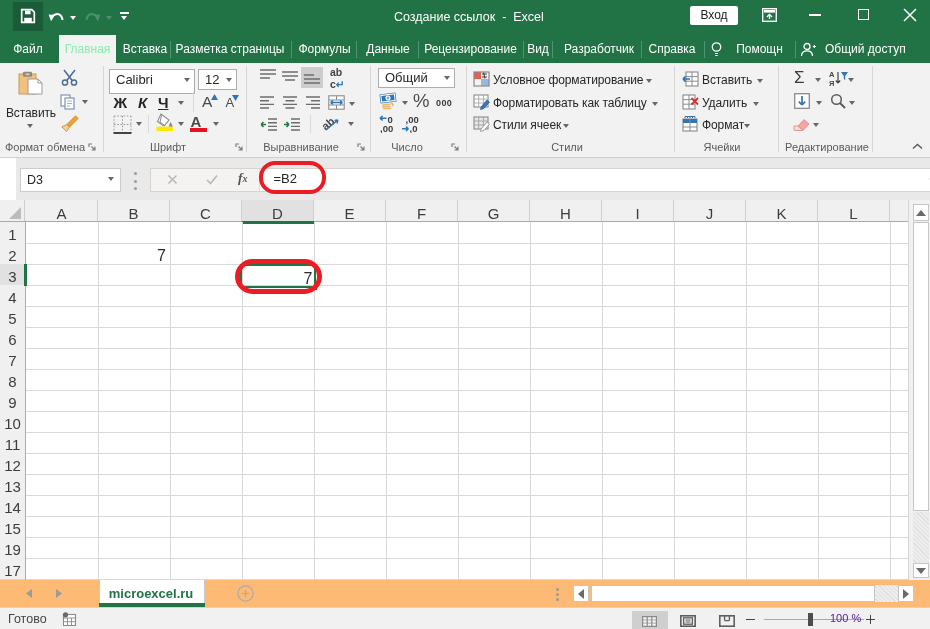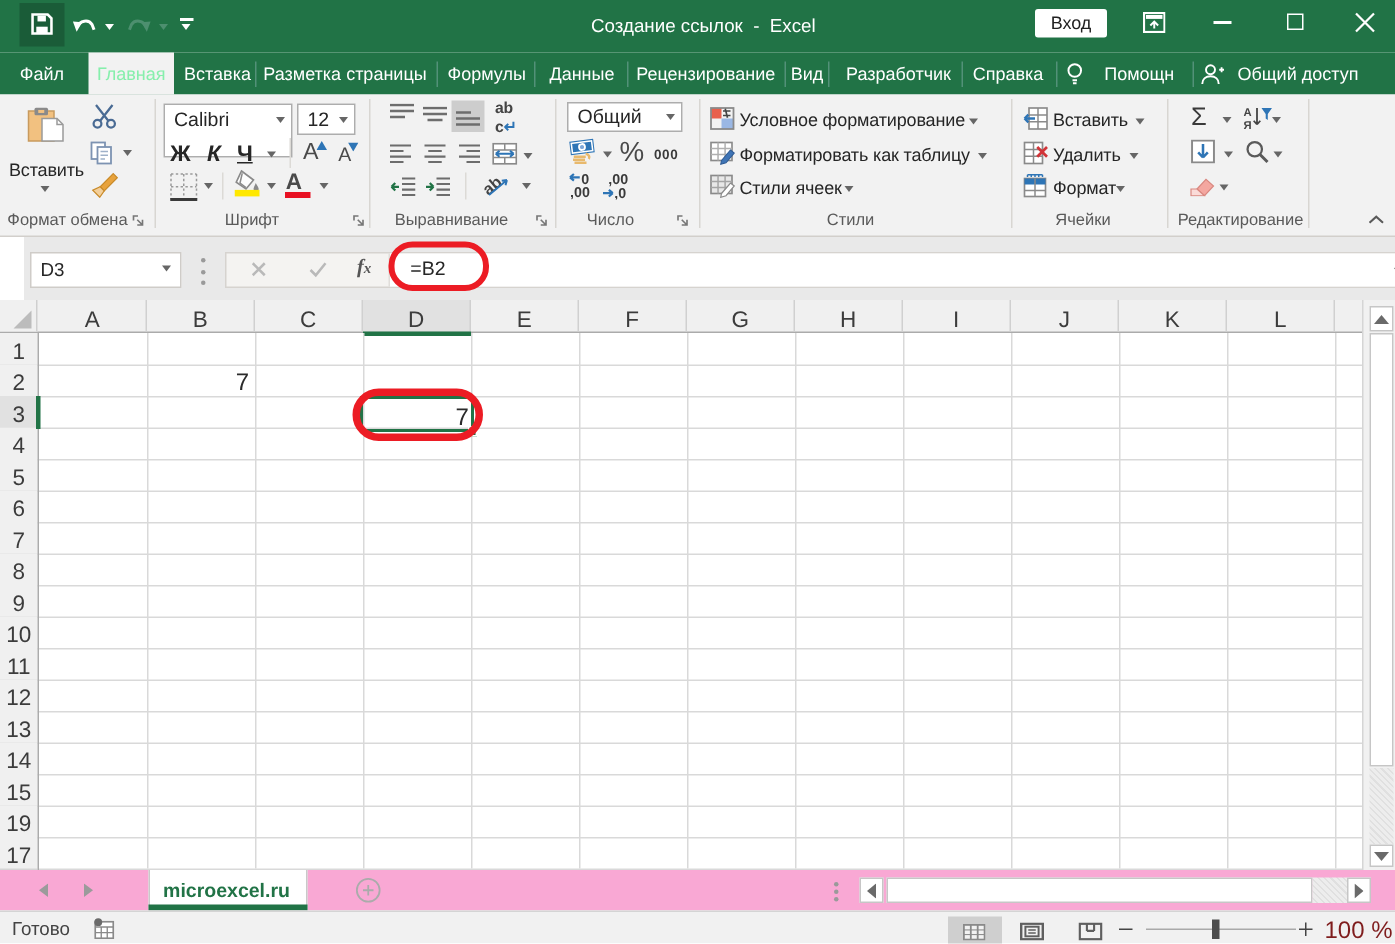--- a/index.html
+++ b/index.html
@@ -34,21 +34,21 @@
 .rh { position:absolute; left:0; width:25px; height:22px; font-size:15px; color:#3c3c3c; text-align:center; line-height:26.5px; background:#f0f0f0; border-bottom:1px solid #d5d5d5; }
 #rowheadborder { position:absolute; left:25px; top:22px; width:1px; height:358px; background:#ababab; }
 .gl-v { position:absolute; top:22px; width:1px; height:357px; background:#d9d9d9; }
 .gl-h { position:absolute; left:26px; width:882px; height:1px; background:#d9d9d9; }
 .cellval { position:absolute; font-size:16px; color:#2b2b2b; line-height:15px; }
 
 #vscroll { position:absolute; left:908px; top:200px; width:22px; height:380px; background:#f1f1f1; }
 .sbtn { position:absolute; background:#fff; border:1px solid #c6c6c6; }
 .hatch { position:absolute; background:repeating-linear-gradient(45deg,#ededed 0,#ededed 2px,#e0e0e0 2px,#e0e0e0 3px); }
 
-#tabbar { position:absolute; left:0; top:580px; width:930px; height:27px; background:#f9a8d4; }
+#tabbar { position:absolute; left:0; top:580px; width:930px; height:27px; background:#fdba74; }
 #statusbar { position:absolute; left:0; top:607px; width:930px; height:22px; background:#f1f1f1; border-top:1px solid #d4d4d4; }
 .red-oval { position:absolute; border:4.5px solid #ec1c24; border-radius:18px; }
 </style>
 </head>
 <body>
 
 <div id="titlebar">
   <div id="savebox">
     <svg width="16" height="16" style="position:absolute;left:7px;top:6px" viewBox="0 0 16 16">
       <path d="M1.7 1.7 H11.8 L14.3 4.2 V14.3 H1.7 Z" fill="none" stroke="#fff" stroke-width="1.7"></path>
@@ -141,21 +141,21 @@
   <svg width="18" height="17" style="position:absolute;left:61px;top:52px" viewBox="0 0 18 17">
     <path d="M14.5 0.8 L17.2 3.5 L8.5 12.2 L5.8 9.5 Z" fill="#e8a33d" stroke="#c98a28" stroke-width="0.8"></path>
     <path d="M5.8 9.5 L8.5 12.2 L5.5 16.5 L0.8 11.8 Z" fill="#f3cf9a" stroke="#c98a28" stroke-width="0.8"></path>
   </svg>
   <div class="glabel" style="left:45px">Формат обмена</div>
   <svg class="launcher" style="left:87px;top:79px" width="12" height="12" viewBox="0 0 12 12">
     <path d="M2 5 V2 H5 M4.5 4.5 L8 8 M8 4.5 V8 H4.5" stroke="#777" stroke-width="1.1" fill="none"></path>
   </svg>
   <div class="gsep" style="left:103px"></div>
 
-  <div class="combo" style="left:109px;top:6px;width:86px;height:36px;line-height:19px;padding-left:6px">Calibri</div>
+  <div class="combo" style="left:109px;top:6px;width:86px;height:25px;line-height:19px;padding-left:6px">Calibri</div>
   <div class="dd" style="left:184px;top:15px"></div>
   <div class="combo" style="left:198px;top:6px;width:39px;height:21px;line-height:19px;padding-left:6px">12</div>
   <div class="dd" style="left:226px;top:15px"></div>
   <div class="it" style="left:113.5px;top:31px;font-weight:bold;font-size:15px">Ж</div>
   <div class="it" style="left:138px;top:31px;font-style:italic;font-weight:bold;font-size:15px">К</div>
   <div class="it" style="left:158px;top:31px;font-weight:bold;font-size:15px;text-decoration:underline">Ч</div>
   <div class="dd" style="left:177.5px;top:38px"></div>
     <div style="position:absolute;left:193px;top:29px;width:1px;height:20px;background:#dcdad6"></div>
   <div class="it" style="left:202px;top:30px;font-size:15.5px;color:#4a4a4a">А</div>
   <svg width="7" height="6" style="position:absolute;left:211px;top:30.5px" viewBox="0 0 7 6">
@@ -518,14 +518,14 @@
   </svg>
   <svg width="16" height="12" style="position:absolute;left:719px;top:7px" viewBox="0 0 16 12">
     <rect x="0.8" y="0.8" width="14.4" height="10.4" fill="none" stroke="#5f5f5f" stroke-width="1.6"></rect>
     <path d="M5.6 1 V5.6 M10.4 1 V5.6 M5.6 5.6 H10.4" stroke="#5f5f5f" stroke-width="1.4" fill="none"></path>
   </svg>
   <div style="position:absolute;left:746px;top:10.5px;width:9px;height:1.6px;background:#444"></div>
   <div style="position:absolute;left:764px;top:11px;width:100px;height:1px;background:#a9a9a9"></div>
   <div style="position:absolute;left:808px;top:5px;width:5px;height:13px;background:#4d4d4d"></div>
   <div style="position:absolute;left:866px;top:10.5px;width:9px;height:1.6px;background:#444"></div>
   <div style="position:absolute;left:862px;top:6.7px;width:1.6px;height:9px;background:#444;left:869.7px"></div>
-  <div style="position:absolute;left:883px;top:4px;font-size:16px;color:#7f1d1d">100 %</div>
+  <div style="position:absolute;left:830px;top:4px;font-size:11px;color:#4c1d95">100 %</div>
 </div>
 
 </body></html>

